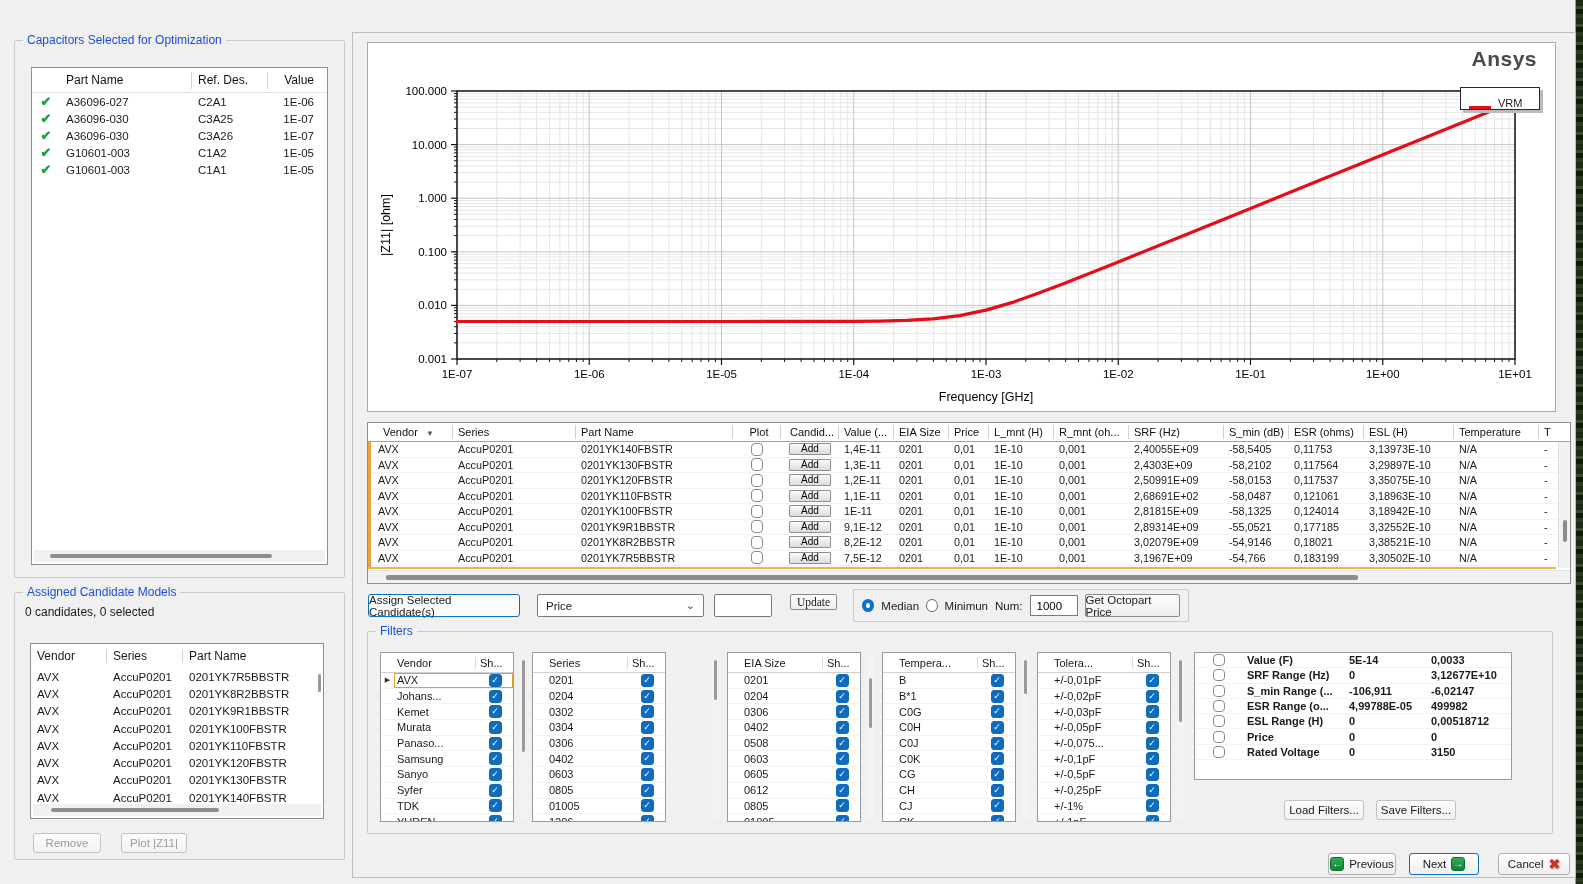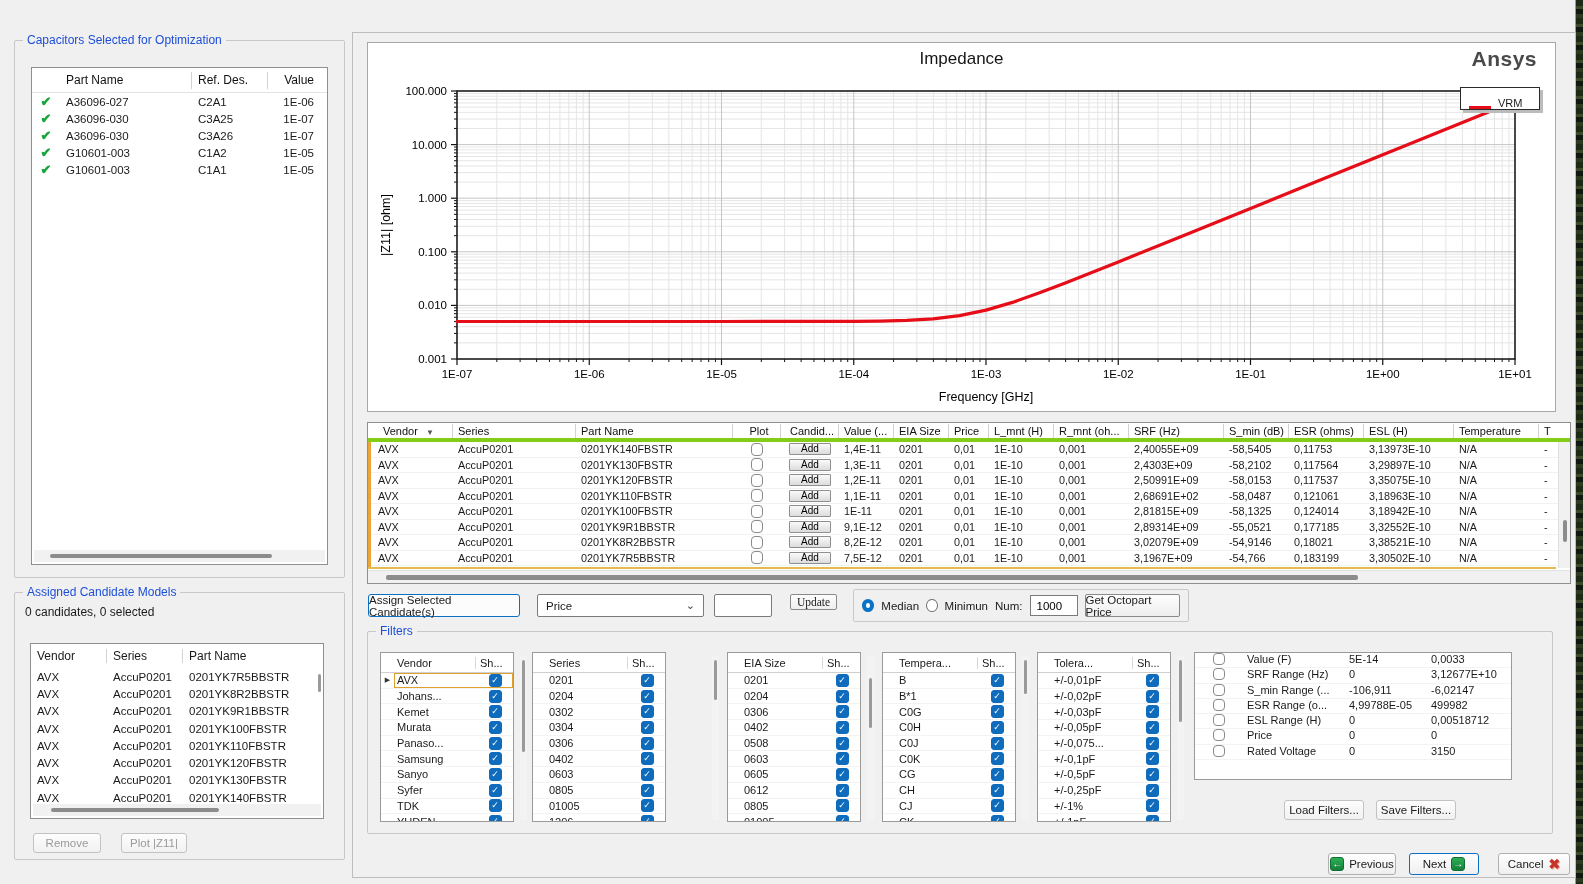--- a/index.html
+++ b/index.html
@@ -62,21 +62,21 @@
   
   #chartbox { left:14px; top:9px; width:1189px; height:370px; background:#fff; border:1px solid #a8a8a8; }
   #chart-title { left:0; top:6px; width:100%; text-align:center; font-size:17px; font-weight:500; color:#151515; }
   #chart-brand { right:18px; top:4px; font-size:21px; font-weight:bold; color:#4a4a4a; letter-spacing:0.5px; }
   #legend { left:1092px; top:44px; width:80px; height:23px; background:#fff; border:1px solid #2a2a2a;
     box-shadow:3px 3px 0 #bcbcbc; display:flex; align-items:flex-end; gap:7px; padding-left:8px; font-size:11px; }
   .legend-line { width:22px; height:3px; background:#e60d18; }
 
   
   #candbox { left:14px; top:389px; width:1204px; height:162px; }
-  .cand-head { display:flex; height:19px; align-items:center; border-bottom:4px solid #84cc16; font-size:11px; color:#101010; }
+  .cand-head { display:flex; height:19px; align-items:center; border-bottom:1px solid #84cc16; font-size:11px; color:#101010; }
   .cand-head span { padding-left:5px; height:14px; line-height:14px; overflow:hidden; white-space:nowrap; }
   .cand-rows { position:relative; height:126px; overflow:hidden; }
   .crow { display:flex; height:15.5px; align-items:center; font-size:10.8px; border-bottom:1px solid #f2f2f2; white-space:nowrap; }
   .cc { padding-left:5px; overflow:hidden; }
   .w-ind{width:5px;padding:0;} .w-ven{width:80px;} .w-ser{width:123px;} .w-par{width:157px;}
   .w-plo{width:48px;display:flex;justify-content:center;padding:0;} .w-can{width:58px;display:flex;justify-content:center;padding:0;}
   .w-val{width:55px;} .w-eia{width:55px;} .w-pri{width:40px;} .w-lmn{width:65px;} .w-rmn{width:75px;}
   .w-srf{width:95px;} .w-smi{width:65px;} .w-esr{width:75px;} .w-esl{width:90px;} .w-tem{width:85px;} .w-dsh{width:18px;}
   #orange-strip { left:0; top:19px; width:3px; height:126px; background:#eaa437; z-index:3; }
   #orange-underline { left:0; top:144px; height:2px; width:1188px; background:#e6b94d; z-index:3; }
@@ -123,21 +123,21 @@
   .fcheckcol { width:34px; display:flex; justify-content:center; }
   .cbx { width:13px; height:13px; border:1px solid #8a8a8a; border-radius:3px; background:#fff; }
   .cbx.checked { background:#0f6cbd; border-color:#0f6cbd; color:#fff; font-size:9px; line-height:11px; text-align:center; }
   .lsb { position:absolute; top:24px; width:7px; height:164px; background:#f3f3f3; }
   .lsb .lsb-thumb { position:absolute; left:2px; width:3px; background:#9a9a9a; border-radius:2px; }
 
   
   #qtbl { left:826px; top:20px; width:318px; height:128px; background:#fff; border:1px solid #9a9a9a; }
   .qhead { display:flex; height:18px; align-items:center; border-bottom:1px solid #cfcfcf; font-size:11px; }
   .qhead span { padding-left:5px; }
-  .qrow { display:flex; height:15.3px; align-items:flex-start; font-size:11px; border-bottom:1px solid #f3f3f3; }
+  .qrow { display:flex; height:15.3px; align-items:center; font-size:11px; border-bottom:1px solid #f3f3f3;font-weight:bold; }
   .q1 { width:48px; display:flex; justify-content:center; } .q2 { width:102px; padding-left:4px; white-space:nowrap; overflow:hidden; }
   .q3 { width:82px; padding-left:4px; } .q4 { width:82px; padding-left:4px; }
   .qcbx { width:12px; height:12px; border:1px solid #8a8a8a; border-radius:4px; background:#fff; }
   #load-btn { left:916px; top:168px; width:80px; }
   #save-btn { left:1008px; top:168px; width:80px; }
 
   
   .navbtn { position:absolute; top:820px; height:22px; border:1px solid #b0b0b0; border-radius:3px;
     background:linear-gradient(#fefefe,#efefef); font-size:11.5px; display:flex; align-items:center; justify-content:center; gap:5px; }
   #prev-btn { left:975px; width:68px; }
@@ -273,21 +273,20 @@
         <div class="hthumb" style="left:18px;width:168px;"></div>
       </div>
     </div>
     <div id="btn-remove" class="btn disabled">Remove</div>
     <div id="btn-plot" class="btn disabled">Plot |Z11|</div>
   </div>
 
   <div id="rpanel" class="abs">
 
     <div id="chartbox" class="abs">
-      <div id="chart-title" class="abs">Impedance</div>
       <div id="chart-brand" class="abs">Ansys</div>
       <svg id="chart-svg" class="abs" style="left:4px;top:34px;" width="1180" height="330">
           <line x1="124.81121692656151" y1="14" x2="124.81121692656151" y2="282" stroke="#e5e5e5" stroke-width="1"></line>
           <line x1="148.0992859366754" y1="14" x2="148.0992859366754" y2="282" stroke="#e5e5e5" stroke-width="1"></line>
           <line x1="164.62243385312303" y1="14" x2="164.62243385312303" y2="282" stroke="#e5e5e5" stroke-width="1"></line>
           <line x1="177.4387830734385" y1="14" x2="177.4387830734385" y2="282" stroke="#e5e5e5" stroke-width="1"></line>
           <line x1="187.9105028632369" y1="14" x2="187.9105028632369" y2="282" stroke="#e5e5e5" stroke-width="1"></line>
           <line x1="196.76421579188548" y1="14" x2="196.76421579188548" y2="282" stroke="#e5e5e5" stroke-width="1"></line>
           <line x1="204.43365077968457" y1="14" x2="204.43365077968457" y2="282" stroke="#e5e5e5" stroke-width="1"></line>
           <line x1="211.19857187335077" y1="14" x2="211.19857187335077" y2="282" stroke="#e5e5e5" stroke-width="1"></line>

